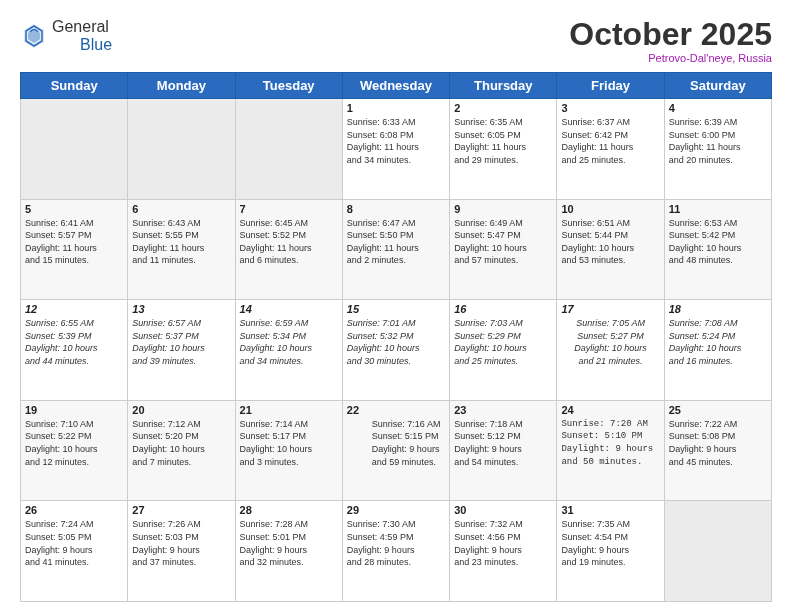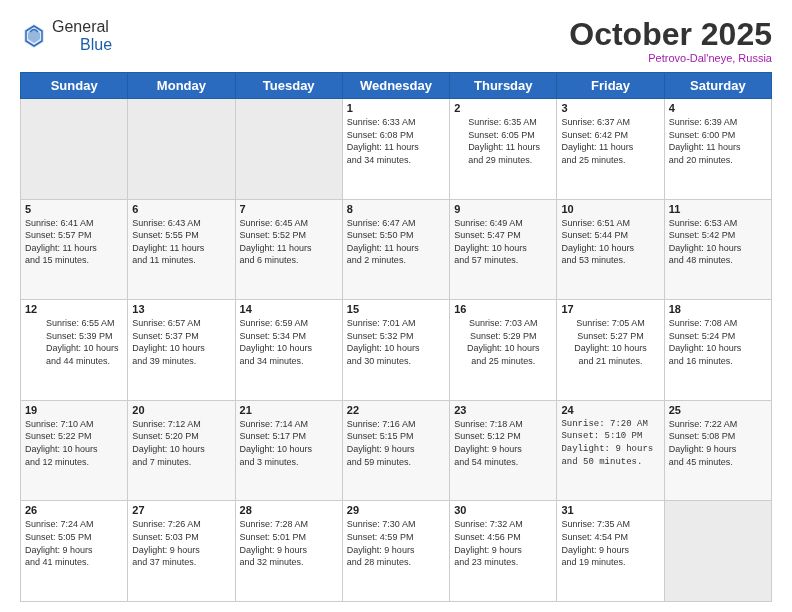--- a/index.html
+++ b/index.html
@@ -135,21 +135,21 @@
           <td class="empty" style="background: rgb(235, 235, 235);"></td>
           <td>
             <div class="day-num">1</div>
             <div class="day-info" style="white-space: pre-line;">Sunrise: 6:33 AM
 Sunset: 6:08 PM
 Daylight: 11 hours
 and 34 minutes.</div>
           </td>
           <td>
             <div class="day-num">2</div>
-            <div class="day-info" style="white-space: pre-line; margin-left: 14px;">Sunrise: 6:35 AM
+            <div class="day-info" style="white-space: pre-line;">Sunrise: 6:35 AM
 Sunset: 6:05 PM
 Daylight: 11 hours
 and 29 minutes.</div>
           </td>
           <td>
             <div class="day-num">3</div>
             <div class="day-info" style="white-space: pre-line;">Sunrise: 6:37 AM
 Sunset: 6:42 PM
 Daylight: 11 hours
 and 25 minutes.</div>
@@ -206,24 +206,24 @@
 and 53 minutes.</div>
           </td>
           <td>
             <div class="day-num">11</div>
             <div class="day-info" style="white-space: pre-line;">Sunrise: 6:53 AM
 Sunset: 5:42 PM
 Daylight: 10 hours
 and 48 minutes.</div>
           </td>
         </tr>
-        <tr style="background: #84cc16;">
+        <tr style="background: #84cc16; font-style: italic;">
           <td>
             <div class="day-num">12</div>
-            <div class="day-info" style="white-space: pre-line; margin-left: 21px;">Sunrise: 6:55 AM
+            <div class="day-info" style="white-space: pre-line;">Sunrise: 6:55 AM
 Sunset: 5:39 PM
 Daylight: 10 hours
 and 44 minutes.</div>
           </td>
           <td>
             <div class="day-num">13</div>
             <div class="day-info" style="white-space: pre-line;">Sunrise: 6:57 AM
 Sunset: 5:37 PM
 Daylight: 10 hours
 and 39 minutes.</div>
@@ -237,21 +237,21 @@
           </td>
           <td>
             <div class="day-num">15</div>
             <div class="day-info" style="white-space: pre-line;">Sunrise: 7:01 AM
 Sunset: 5:32 PM
 Daylight: 10 hours
 and 30 minutes.</div>
           </td>
           <td>
             <div class="day-num">16</div>
-            <div class="day-info" style="white-space: pre-line; text-align: center;">Sunrise: 7:03 AM
+            <div class="day-info" style="white-space: pre-line;">Sunrise: 7:03 AM
 Sunset: 5:29 PM
 Daylight: 10 hours
 and 25 minutes.</div>
           </td>
           <td>
             <div class="day-num">17</div>
             <div class="day-info" style="white-space: pre-line; text-align: center;">Sunrise: 7:05 AM
 Sunset: 5:27 PM
 Daylight: 10 hours
 and 21 minutes.</div>
@@ -281,21 +281,21 @@
           </td>
           <td>
             <div class="day-num">21</div>
             <div class="day-info" style="white-space: pre-line;">Sunrise: 7:14 AM
 Sunset: 5:17 PM
 Daylight: 10 hours
 and 3 minutes.</div>
           </td>
           <td>
             <div class="day-num">22</div>
-            <div class="day-info" style="white-space: pre-line;">Sunrise: 7:16 AM
+            <div class="day-info" style="white-space: pre-line; margin-left: 25px;">Sunrise: 7:16 AM
 Sunset: 5:15 PM
 Daylight: 9 hours
 and 59 minutes.</div>
           </td>
           <td>
             <div class="day-num">23</div>
             <div class="day-info" style="white-space: pre-line;">Sunrise: 7:18 AM
 Sunset: 5:12 PM
 Daylight: 9 hours
 and 54 minutes.</div>

